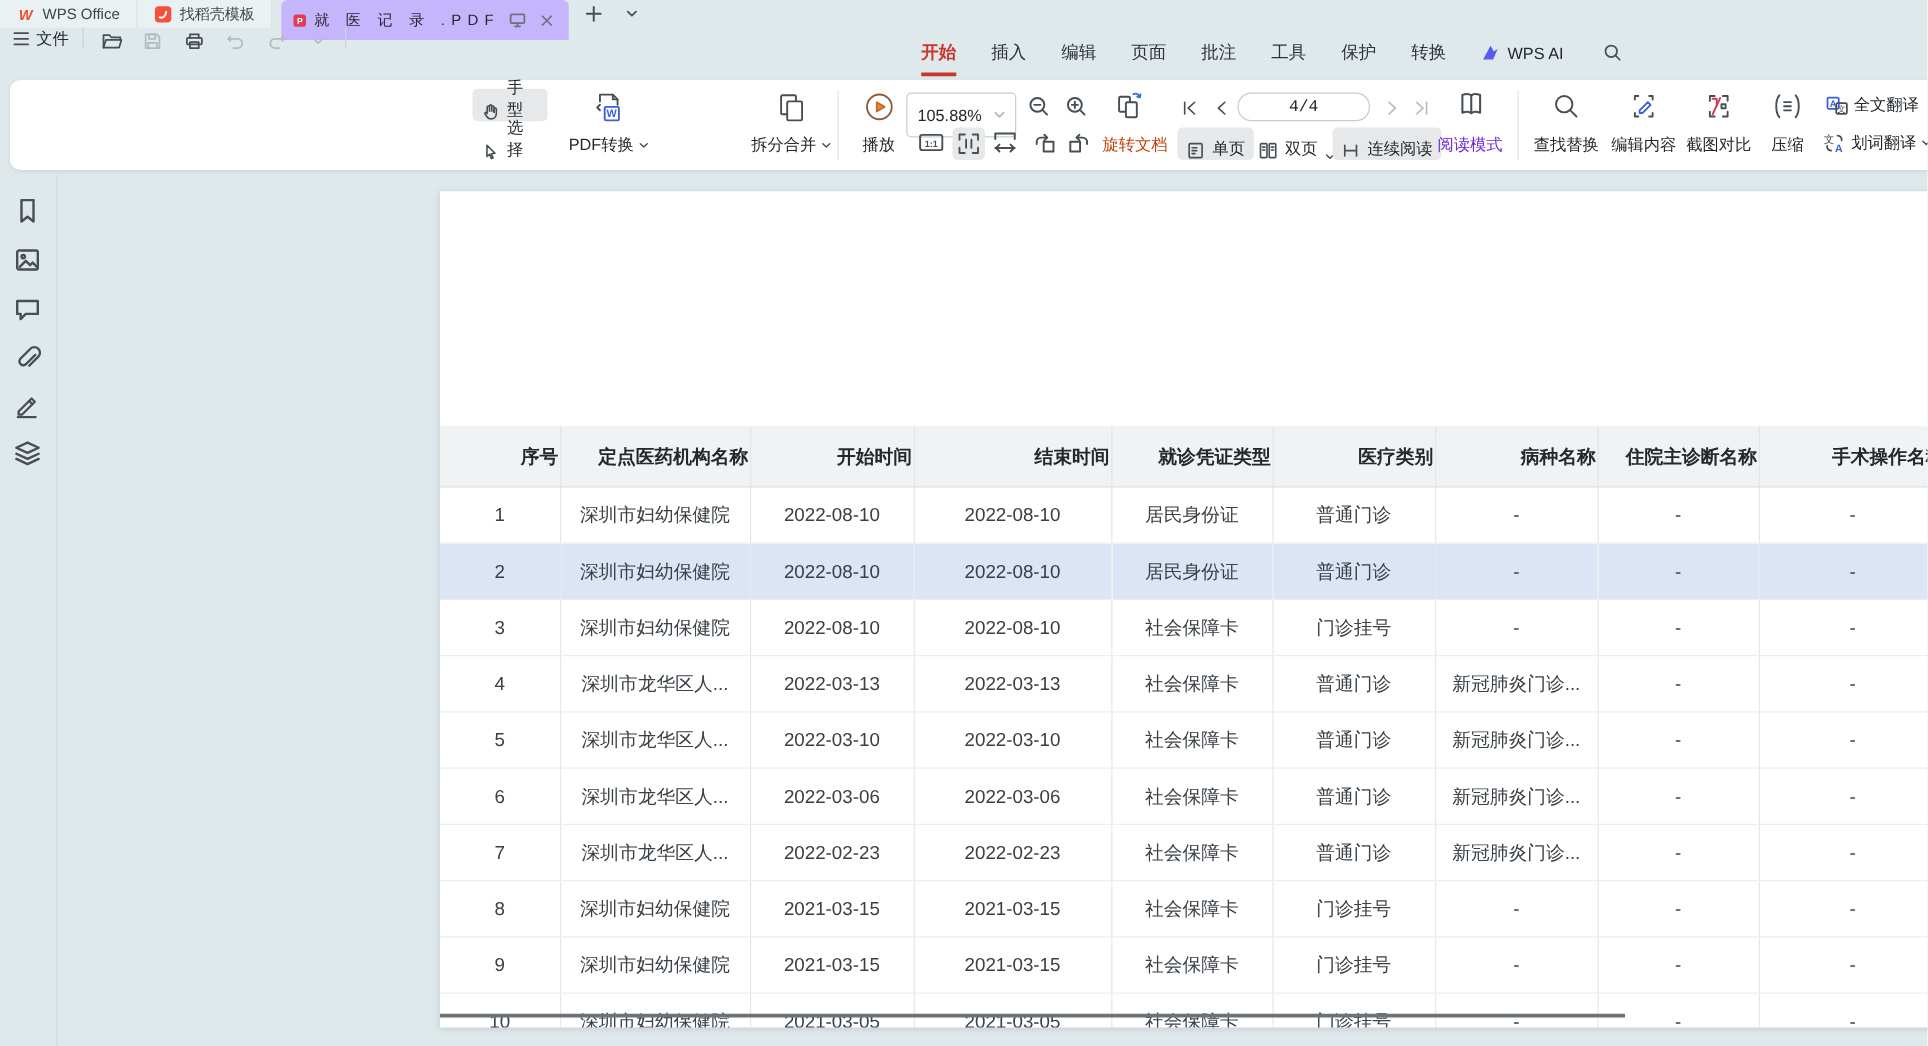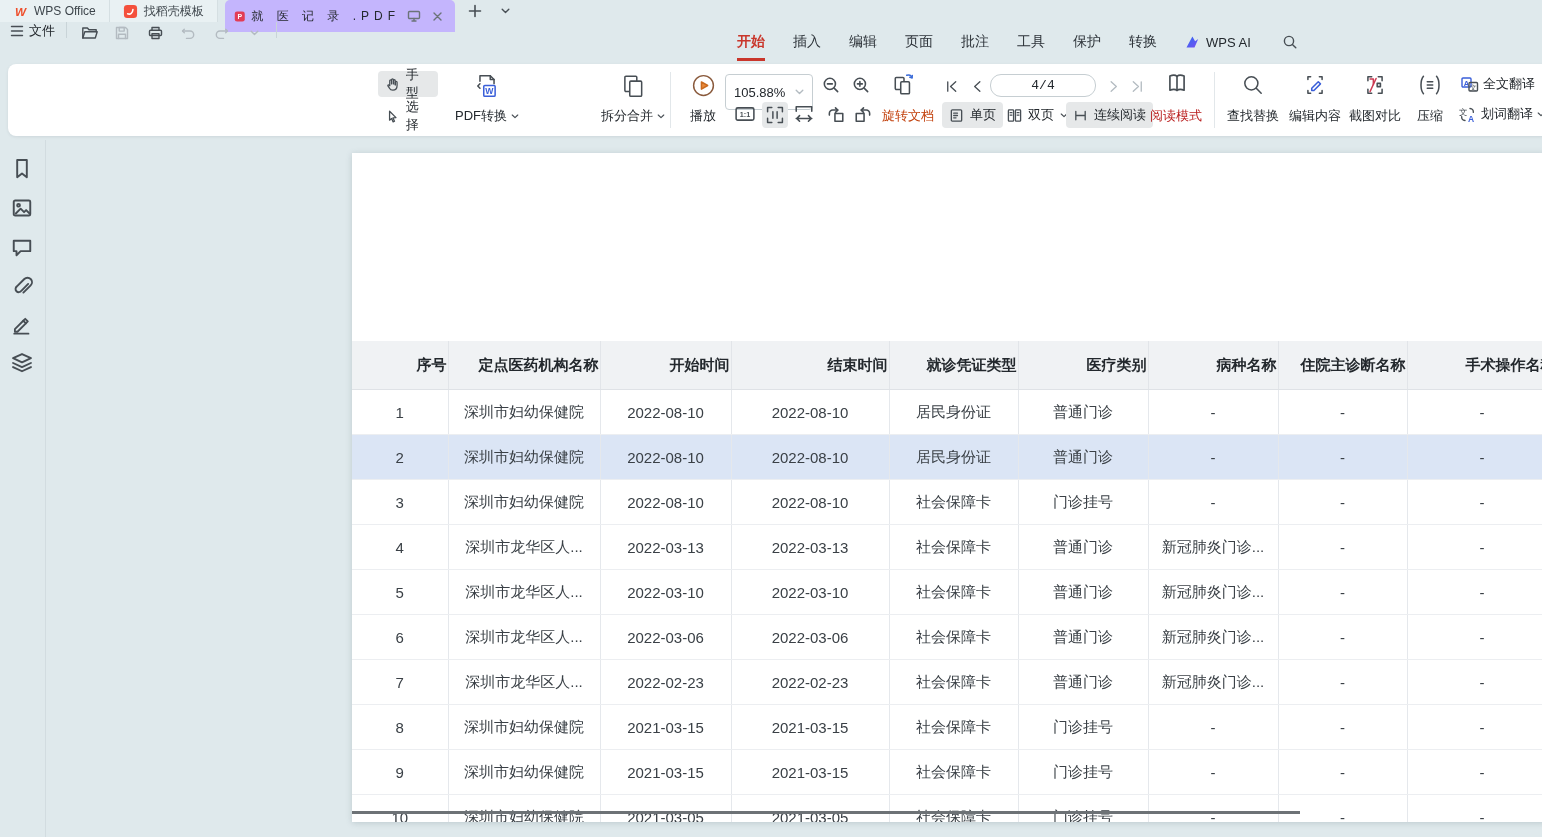--- a/index.html
+++ b/index.html
@@ -27,21 +27,21 @@
   .mini-btn{display:flex;align-items:center;justify-content:center;width:22px;height:22px}
   #menu-tabs-list{position:absolute;left:737px;top:0;height:100%;display:flex;align-items:center;gap:28px;font-size:14px}
   .menu-tab{position:relative;height:100%;display:flex;align-items:center;color:#2c3238;cursor:default;white-space:nowrap}
   .menu-tab.active{color:#c9362b;font-weight:700}
   .menu-tab.active::after{content:"";position:absolute;left:0;right:0;bottom:1px;height:3px;background:#c9362b}
   #wps-ai{display:flex;align-items:flex-end;gap:5px;font-size:13px;color:#23282d}
   
   #toolbar{position:absolute;left:8px;top:64px;right:-8px;height:72px;background:#fff;border-radius:8px;
            box-shadow:0 1px 3px rgba(80,100,110,.12)}
   .tb{position:absolute}
-  .chip{display:flex;align-items:center;gap:6px;font-size:13px;color:#23282d;height:26px;padding:0 7px;border-radius:4px}
+  .chip{display:flex;align-items:flex-end;gap:6px;font-size:13px;color:#23282d;height:26px;padding:0 7px;border-radius:4px}
   .chip.on{background:#e6e8e9}
   .bigbtn{display:flex;flex-direction:column;align-items:center;justify-content:space-between;
           padding:3px 0 5px;font-size:13px;color:#23282d;height:60px;box-sizing:border-box}
   .lblrow{display:flex;align-items:center;gap:4px;white-space:nowrap}
   .tsep{width:1px;background:#e2e7ea;height:56px}
   #zoom-box{display:flex;align-items:center;justify-content:space-between;padding:0 8px;
             width:88px;height:36px;box-sizing:border-box;border:1px solid #c6ced2;border-radius:4px;font-size:13px;color:#23282d}
   #page-box{width:106px;height:23px;box-sizing:border-box;border:1px solid #c6ced2;border-radius:11px;
             text-align:center;font-size:13px;color:#23282d;background:#fff;font-family:Liberation Mono, monospace;padding:0}
   .navbtn{width:22px;height:20px;display:flex;align-items:center;justify-content:center}
@@ -351,21 +351,21 @@
       <svg width="8" height="5" viewBox="0 0 9 6" class="i">
           <path d="M1.2 1.2l3.3 3.2 3.3-3.2"></path>
         </svg>
     </div>
     <div class="tb chip on" style="left:1058px;top:38px">
       <svg width="15" height="15" viewBox="0 0 16 16" class="i">
           <path d="M3 3.5v9M13 3.5v9M3 8h10"></path>
         </svg>
       <span>连续阅读</span>
     </div>
-    <div class="tb" style="left:1142px;top:40px;height:24px;line-height:24px;font-size:13px;color:#b91c1c">
+    <div class="tb" style="left:1142px;top:40px;height:24px;line-height:24px;font-size:13px;color:#6d28d9">
       <span>阅读模式</span>
     </div>
 
     <div class="tb tsep" style="left:1206px;top:8px"></div>
 
     <div class="tb bigbtn" style="left:1212px;top:6px;width:66px">
       <svg width="24" height="24" viewBox="0 0 22 22" class="i">
           <circle cx="9.5" cy="9.5" r="6"></circle>
           <path d="M14 14l4.5 4.5"></path>
         </svg>

